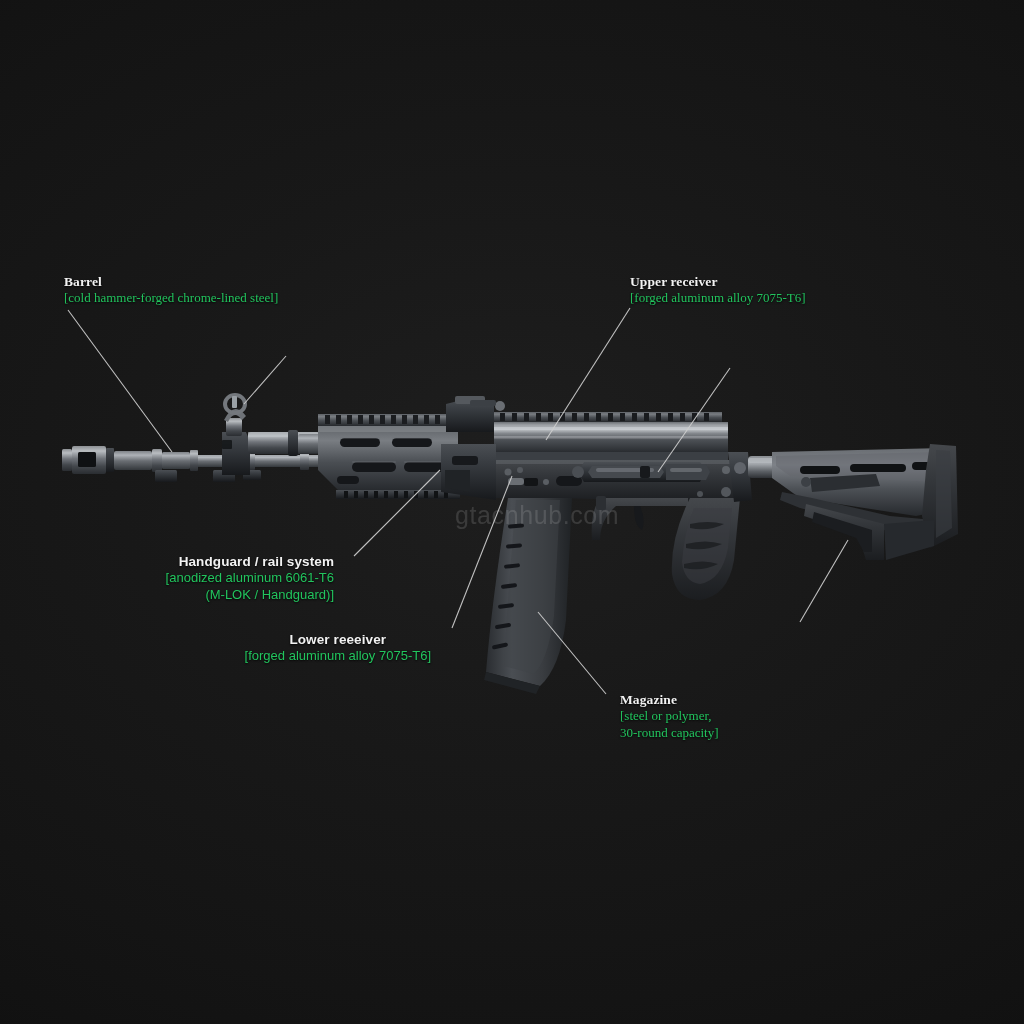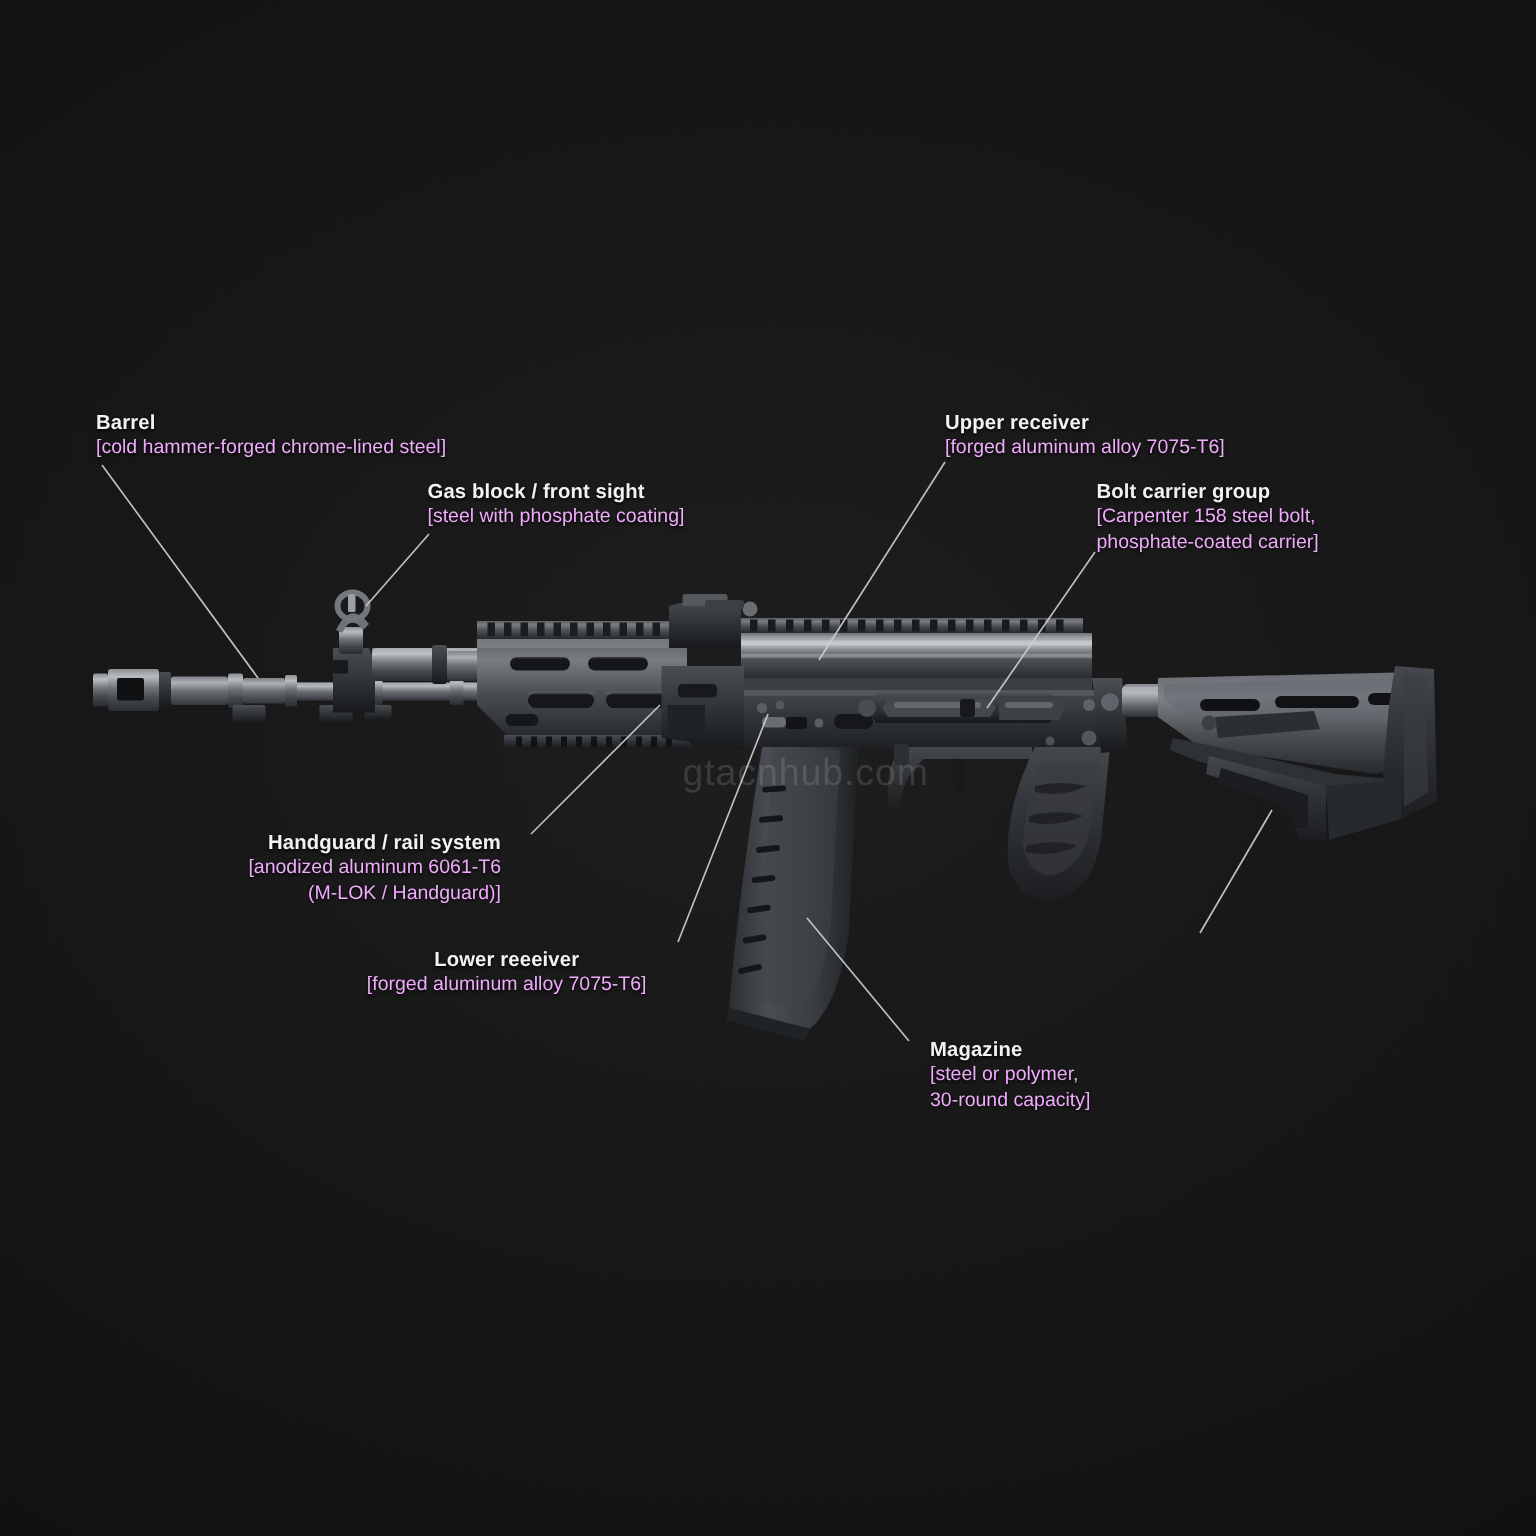--- a/index.html
+++ b/index.html
@@ -24,25 +24,25 @@
   #rifle-layer, #leader-layer{position:absolute;inset:0;}
 
   
   .callout{position:absolute;color:#e9e9e9;}
   .callout .title{
     font-size:13.5px;font-weight:bold;line-height:16px;
     color:#f2f2f2;letter-spacing:.1px;white-space:nowrap;
     text-shadow:0 1px 2px rgba(0,0,0,.9);
   }
   .callout .desc{
-    font-size:13px;line-height:16.5px;color:#f0abfc;
+    font-size:13px;line-height:16.5px;color:#22c55e;
     white-space:nowrap;text-shadow:0 1px 2px rgba(0,0,0,.9);
   }
   .ta-right{text-align:right;}
-  .ta-left{text-align:left;}
+  .ta-left{text-align:left;font-family:Liberation Serif, serif;}
 
   #watermark{
     position:absolute;left:455px;top:501px;
     font-size:25px;letter-spacing:.6px;
     color:rgba(216,216,216,.16);
     text-shadow:none;pointer-events:none;white-space:nowrap;
   }
 </style>
 </head>
 <body>
@@ -339,35 +339,26 @@
     </g>
   </svg>
 
   <div id="watermark">gtacnhub.com</div>
 
   <div class="callout ta-left" style="left:64px;top:274px;">
     <div class="title">Barrel</div>
     <div class="desc">[cold hammer-forged chrome-lined steel]</div>
   </div>
 
-  <div class="callout ta-left" style="left:285px;top:320px;">
-    <div class="title">Gas block / front sight</div>
-    <div class="desc">[steel with phosphate coating]</div>
-  </div>
 
   <div class="callout ta-left" style="left:630px;top:274px;">
     <div class="title">Upper receiver</div>
     <div class="desc">[forged aluminum alloy 7075-T6]</div>
   </div>
 
-  <div class="callout ta-left" style="left:731px;top:320px;">
-    <div class="title">Bolt carrier group</div>
-    <div class="desc">[Carpenter 158 steel bolt,</div>
-    <div class="desc">phosphate-coated carrier]</div>
-  </div>
 
   <div class="callout ta-right" style="right:690px;top:554px;">
     <div class="title">Handguard / rail system</div>
     <div class="desc">[anodized aluminum 6061-T6</div>
     <div class="desc">(M-LOK / Handguard)]</div>
   </div>
 
   <div class="callout ta-right" style="right:593px;top:632px;text-align:center;">
     <div class="title">Lower reeeiver</div>
     <div class="desc">[forged aluminum alloy 7075-T6]</div>

